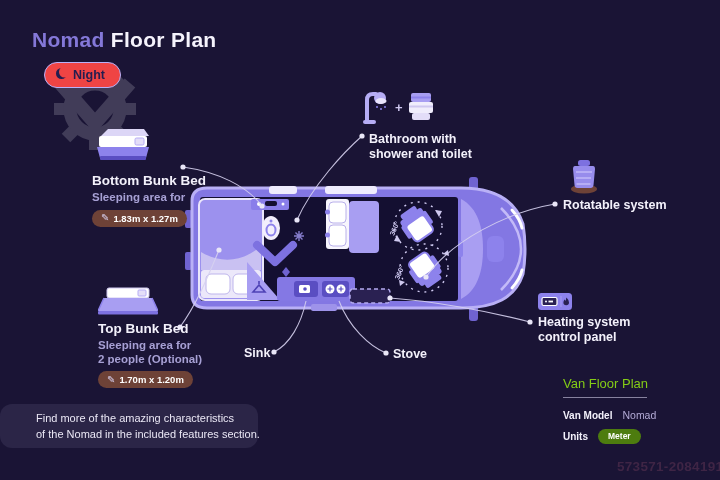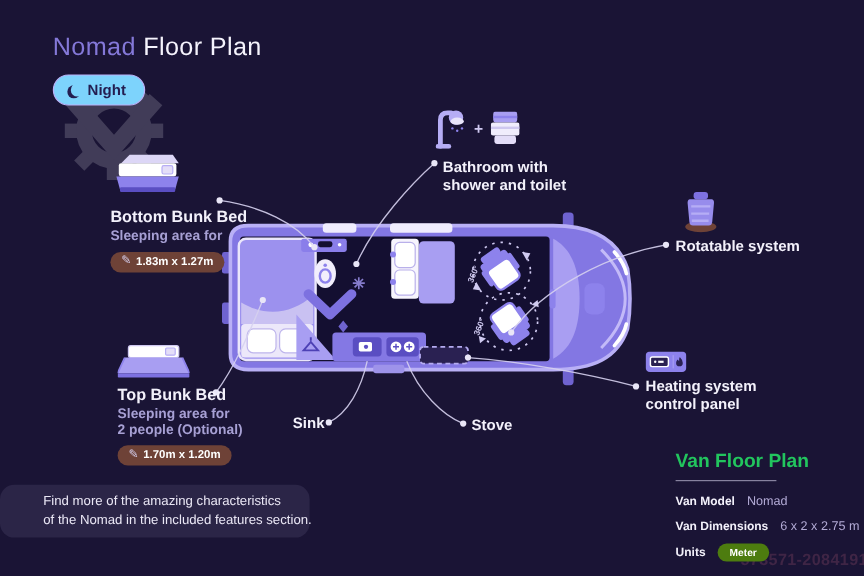--- a/index.html
+++ b/index.html
@@ -4,27 +4,27 @@
 <style>
   html,body{margin:0;padding:0}
   body{
     width:720px;height:480px;position:relative;overflow:hidden;
     background:#1a1435;
     font-family:"Liberation Sans",sans-serif;
     color:#f3f1fb;
   }
   .abs{position:absolute}
   
-  .page-title{left:44px;top:28px;font-size:21px;font-weight:400;letter-spacing:.3px;white-space:nowrap;z-index:4}
+  .page-title{left:32px;top:28px;font-size:21px;font-weight:700;letter-spacing:.3px;white-space:nowrap;z-index:4}
   .title-accent{color:#8478d8}
   .title-rest{color:#f5f3fc}
   .night-pill{
     left:44px;top:62px;z-index:4;
-    display:inline-flex;align-items:flex-end;gap:6px;
-    background:#7dd3fc;border:1px solid #b9b1f8;border-radius:14px;
+    display:inline-flex;align-items:flex-start;gap:6px;
+    background:#ef4444;border:1px solid #b9b1f8;border-radius:14px;
     padding:5px 15px 5px 11px;color:#241d50;font-size:12.5px;font-weight:700;cursor:pointer;
   }
   .moon{width:11px;height:11px;border-radius:50%;box-shadow:inset 3px -1.5px 0 0 #241d50;display:inline-block}
   .gear-mark{left:40px;top:57px;z-index:1;opacity:.30}
   
   .callout{z-index:5;white-space:nowrap}
   .callout-title{font-size:12.5px;font-weight:700;color:#f3f1fb;line-height:15px}
   .bunk-title{font-size:13.5px}
   .callout-sub{font-size:11.5px;font-weight:700;color:#a7a0d4;line-height:13.5px}
   .dim-pill{
@@ -36,21 +36,21 @@
   .icon-row{display:flex;align-items:center;gap:4px}
   .plus-sign{color:#cfc8f0;font-weight:700;font-size:13px;padding:0 2px}
   
   .note-box{
     left:0;top:404px;width:258px;height:44px;background:#2b2547;border-radius:12px;
     display:flex;flex-direction:column;justify-content:center;padding-left:36px;box-sizing:border-box;z-index:4;
   }
   .note-line{font-size:11px;color:#eae7f5;line-height:16.5px;white-space:nowrap}
   
   .spec-table{left:563px;top:376px;width:156px;z-index:4}
-  .spec-title{font-size:16px;font-weight:700;color:#22c55e}
+  .spec-title{font-size:13px;font-weight:400;color:#84cc16}
   .spec-rule{border:none;border-top:1px solid #87829f;width:84px;margin:6px 0 10px 0}
   .spec-row{display:flex;align-items:center;gap:10px;margin-bottom:7px;height:14px}
   .spec-label{font-size:10px;font-weight:700;color:#f3f1fb;white-space:nowrap}
   .spec-value{font-size:10.5px;color:#b3abd6;white-space:nowrap}
   .meter-pill{background:#4d7c0f;color:#fff;font-size:8.5px;font-weight:700;padding:2.5px 10px;border-radius:8px;cursor:pointer}
   .watermark-id{left:617px;top:459px;font-size:13.5px;font-weight:700;color:#3f2545;letter-spacing:.3px;z-index:2;white-space:nowrap}
   svg{display:block}
 </style>
 </head>
 <body>
@@ -298,22 +298,18 @@
 </div>
 
 <div class="abs spec-table">
   <div class="spec-title">Van Floor Plan</div>
   <hr class="spec-rule">
   <div class="spec-row">
     <span class="spec-label">Van Model</span>
     <span class="spec-value">Nomad</span>
   </div>
   <div class="spec-row">
-    <span class="spec-label">Van Dimensions</span>
-    <span class="spec-value">6 x 2 x 2.75 m</span>
-  </div>
-  <div class="spec-row">
     <span class="spec-label">Units</span>
     <span class="meter-pill">Meter</span>
   </div>
 </div>
 
 <div class="abs watermark-id">573571-20841915</div>
 
 </body></html>

